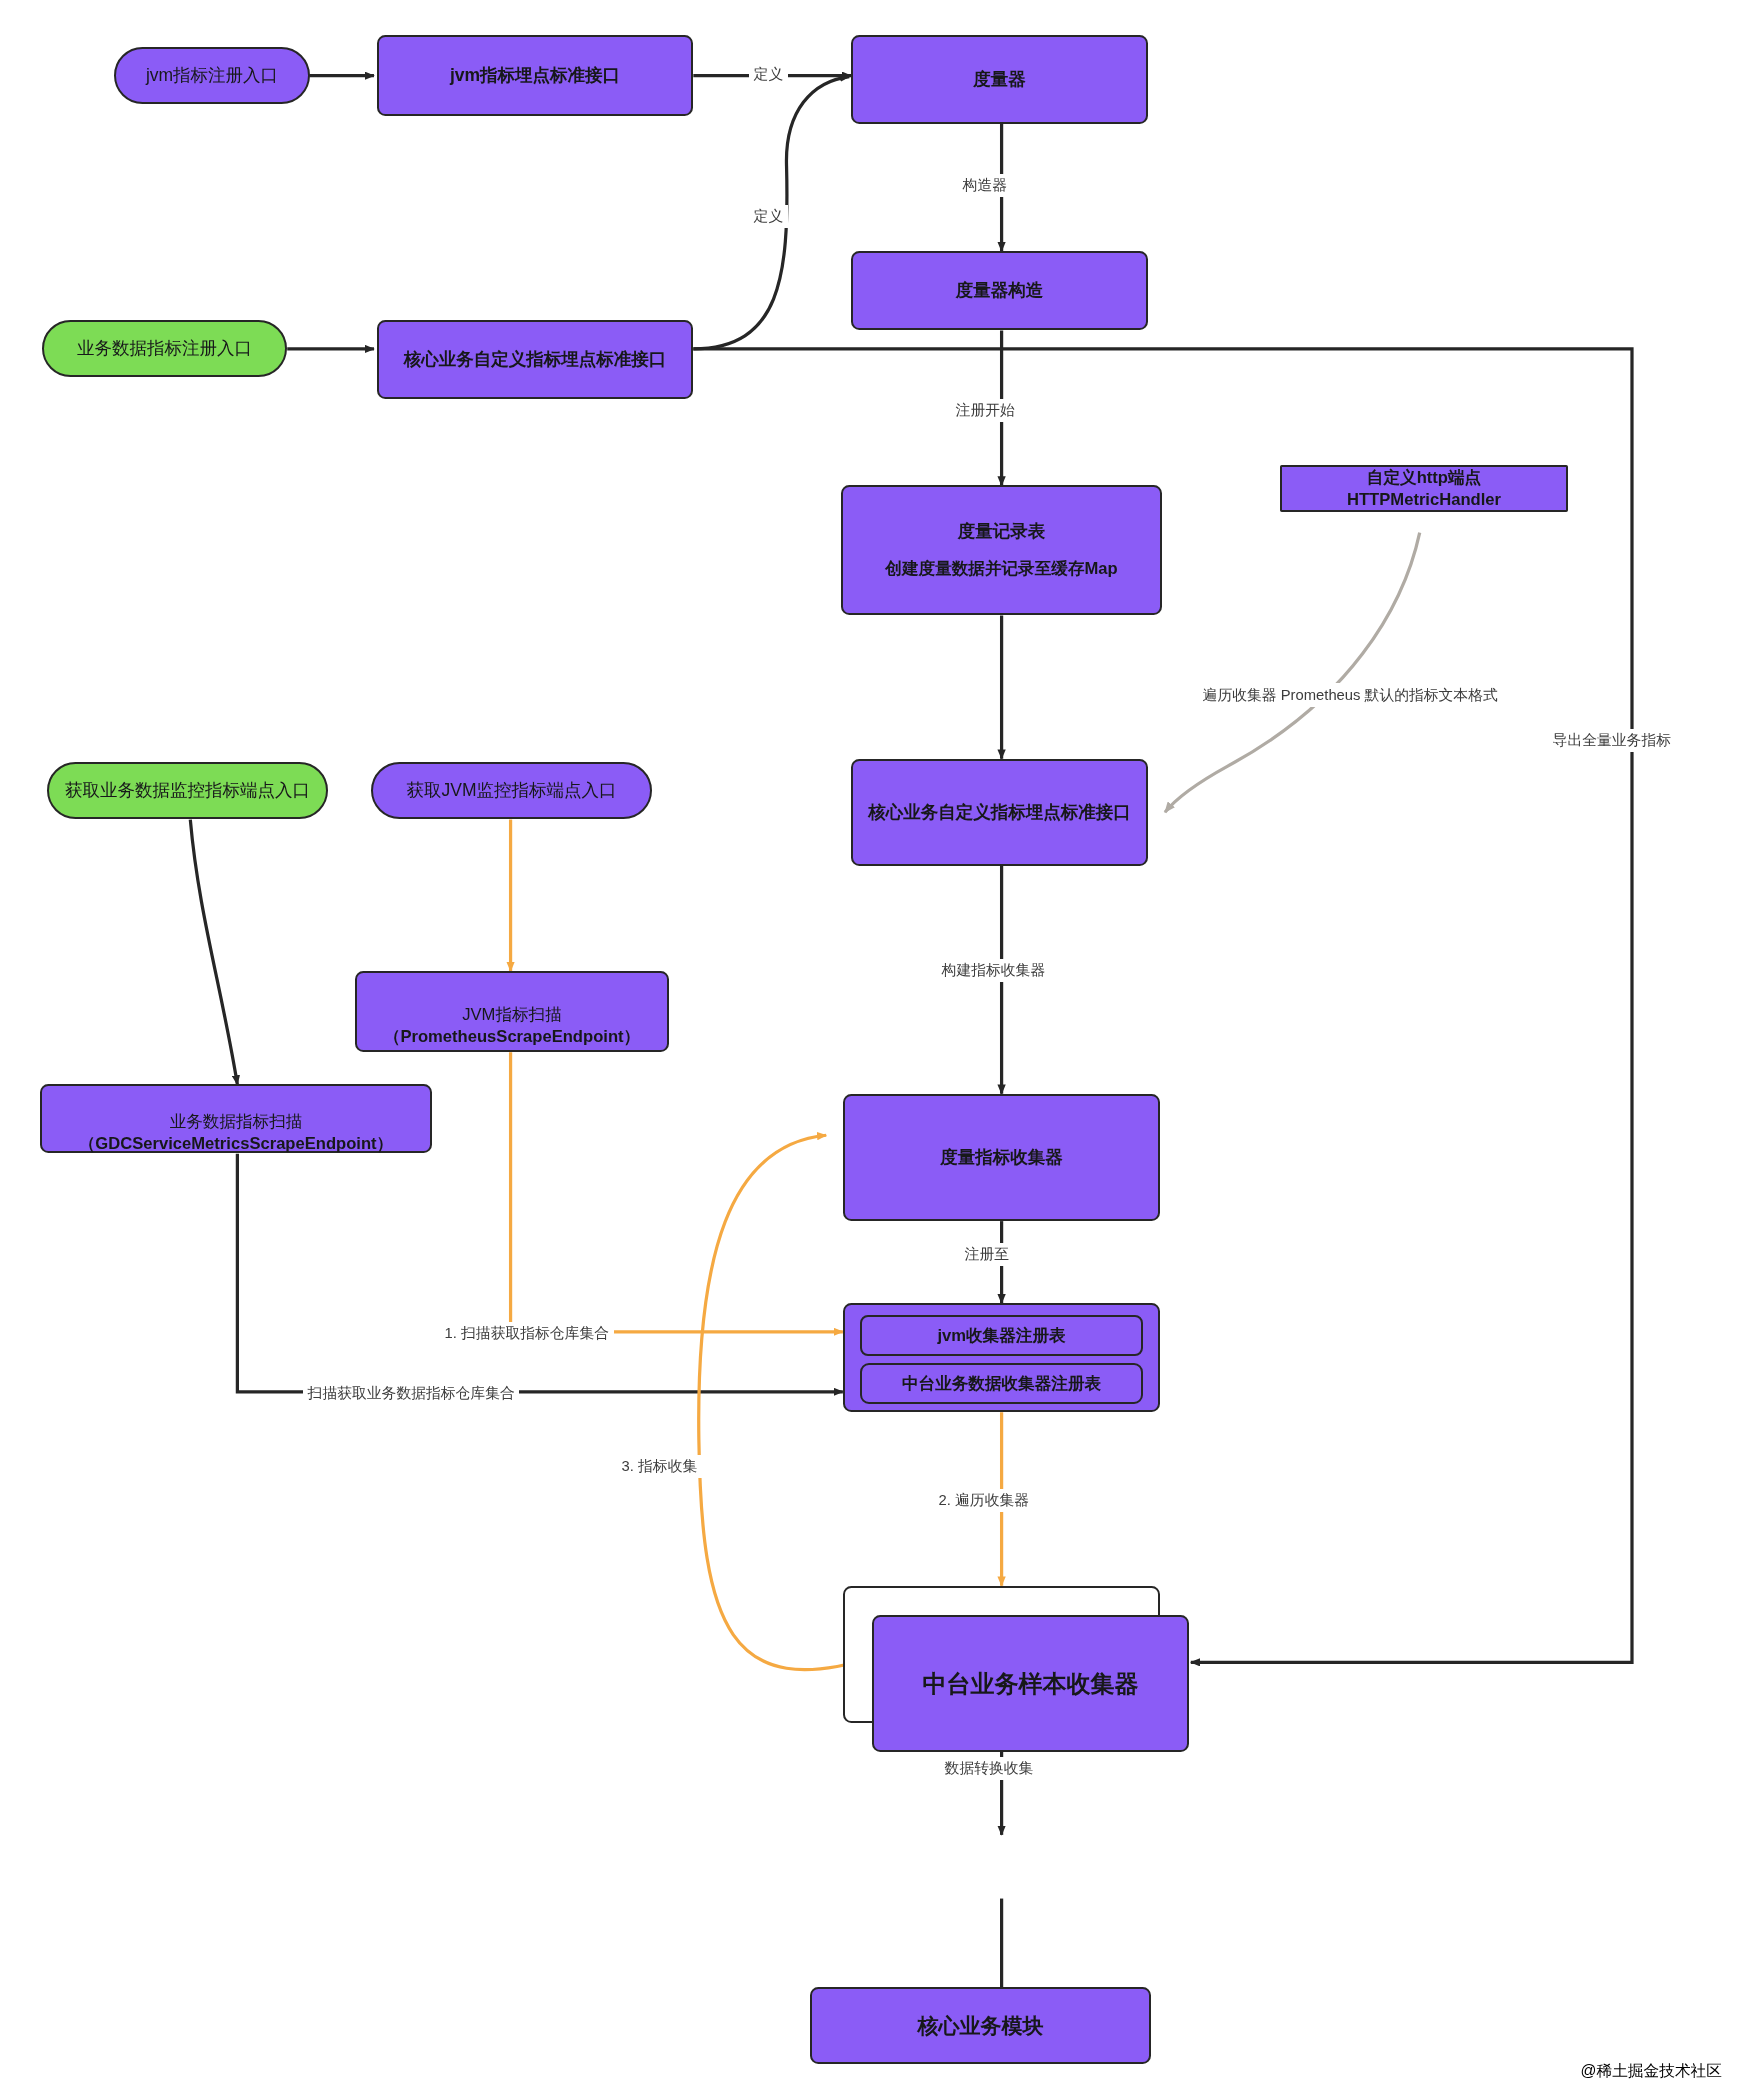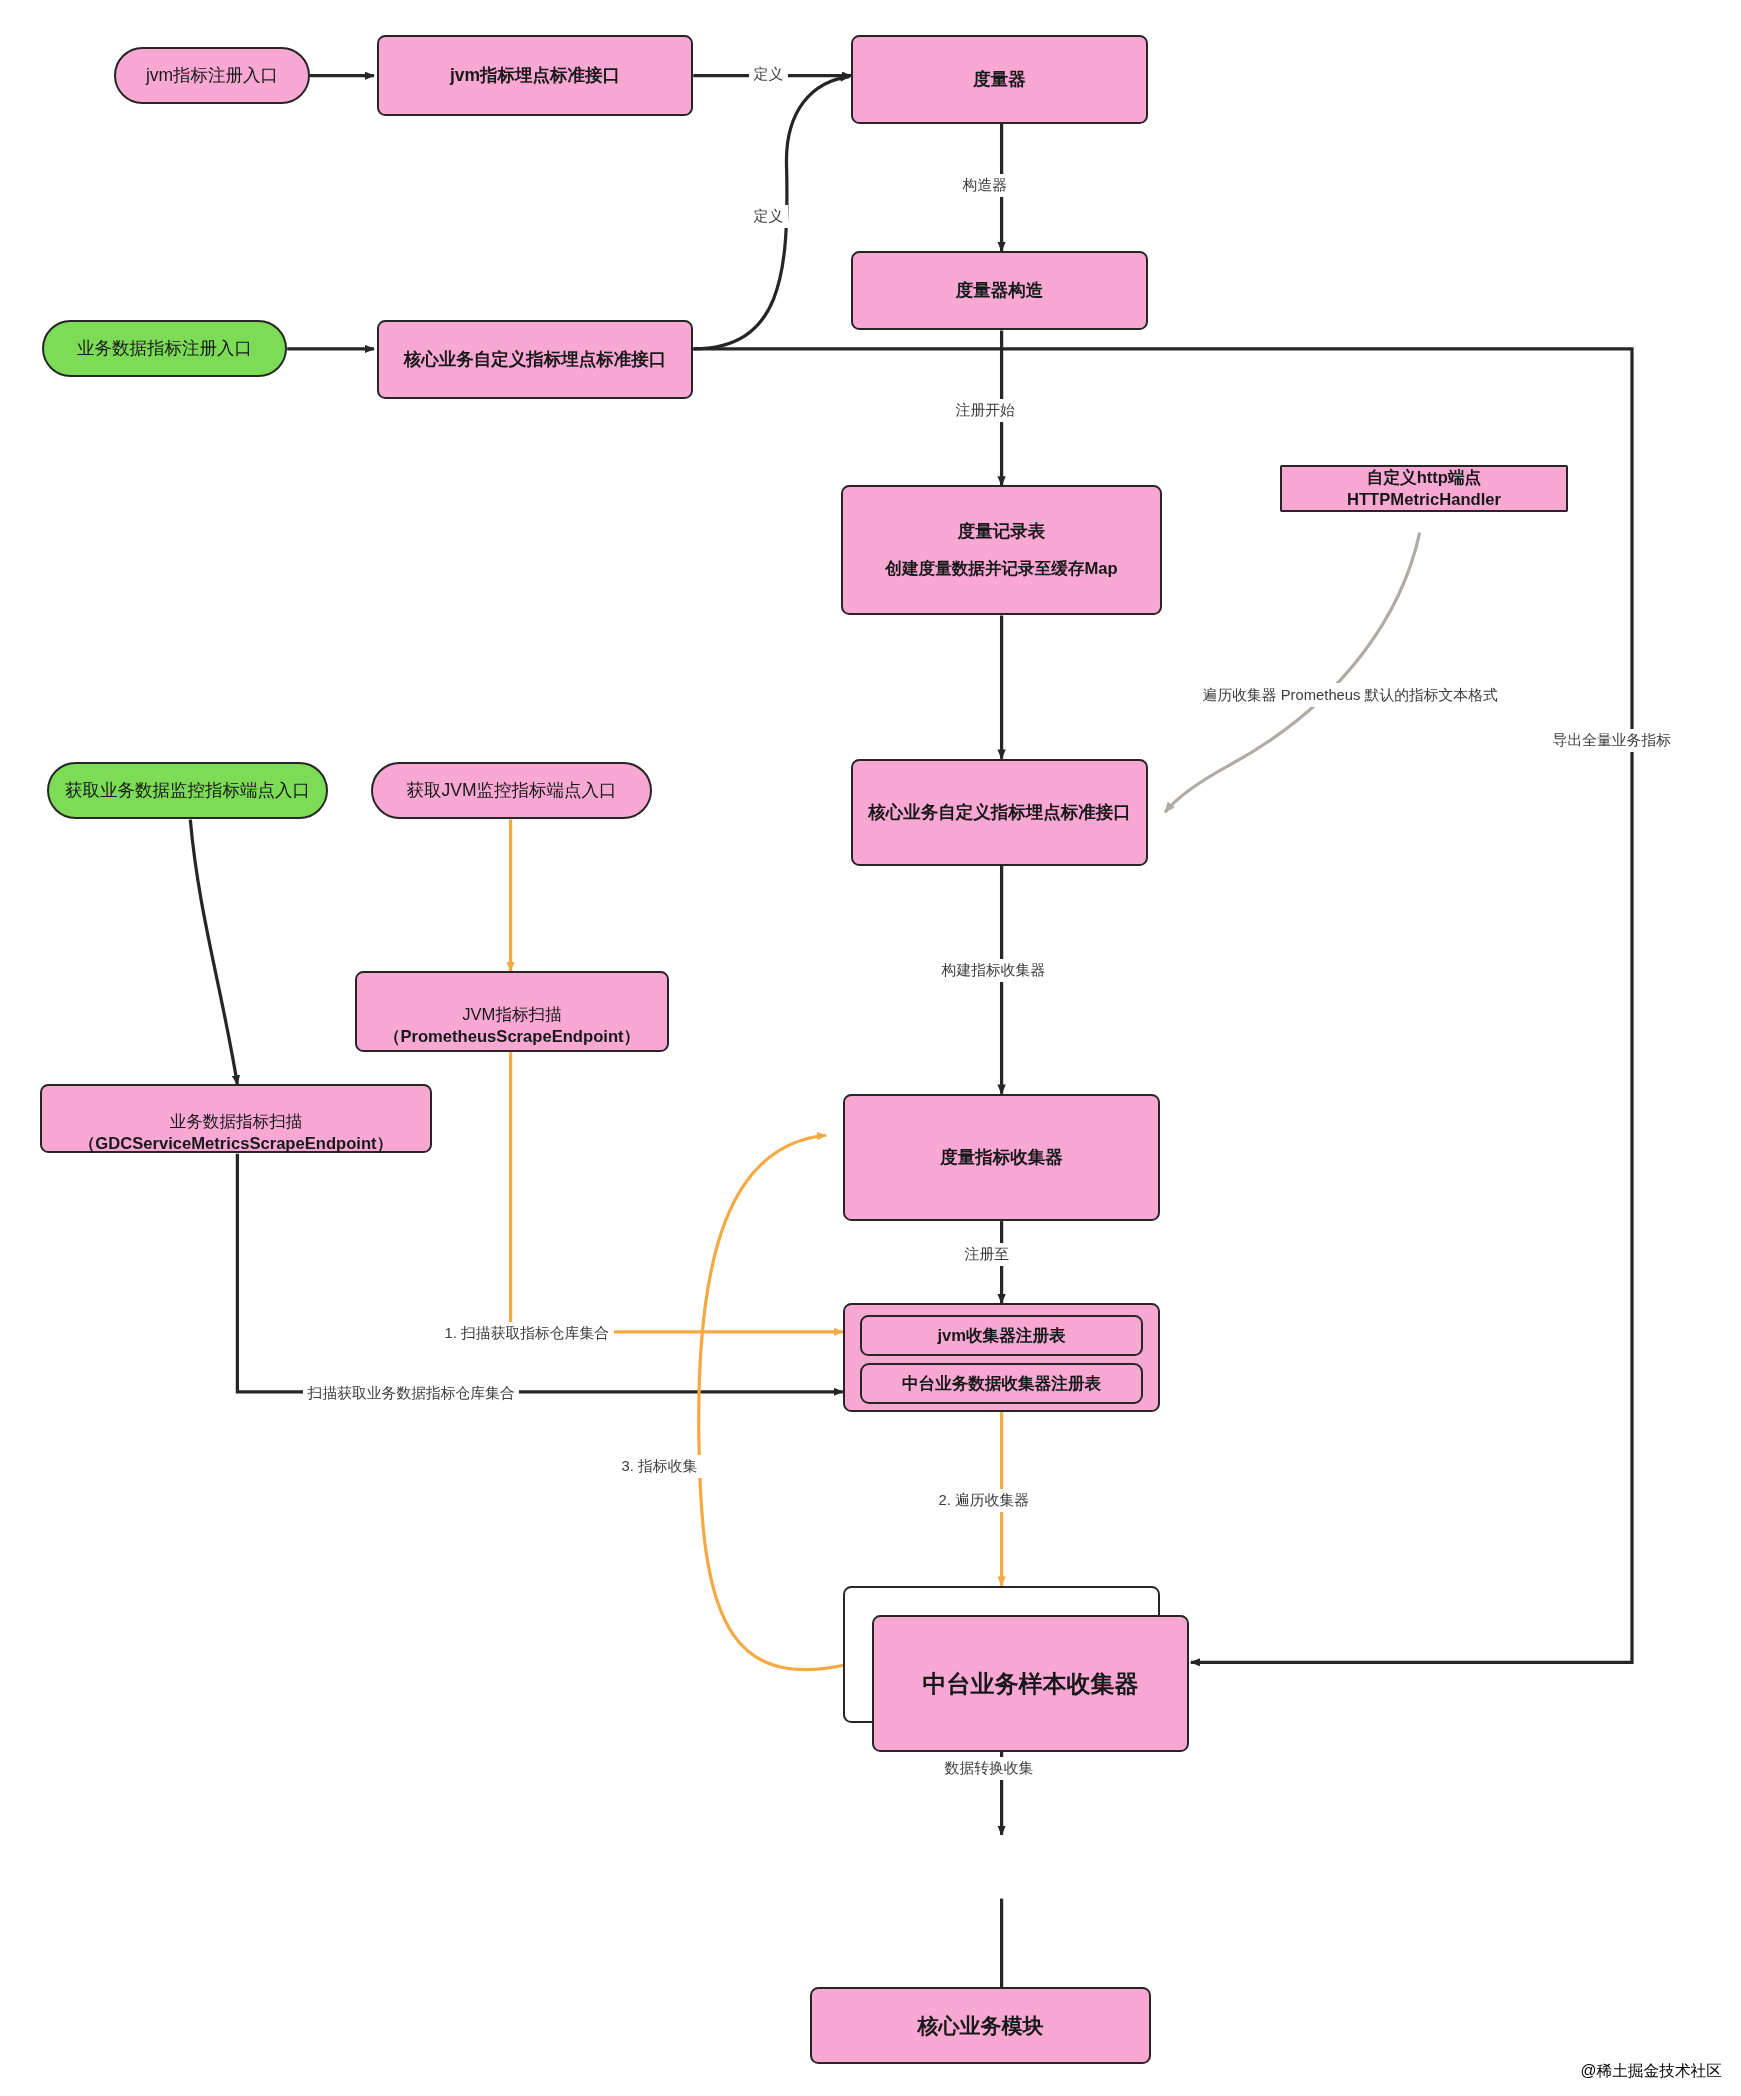--- a/index.html
+++ b/index.html
@@ -21,21 +21,21 @@
     position: absolute;
     left: 0;
     top: 0;
     width: 1742px;
     height: 2097px;
   }
   .node {
     position: absolute;
     box-sizing: border-box;
     border: 2.8px solid #262626;
-    background: #f9a8d4;
+    background: #8b5cf6;
     display: flex;
     flex-direction: column;
     align-items: center;
     justify-content: center;
     text-align: center;
     color: #17181a;
     line-height: 1.32;
     z-index: 3;
   }
   .node.rect { border-radius: 8.3px; }
@@ -202,21 +202,21 @@
   <div class="node rect" style="left:40px; top:1084px; width:392px; height:69px;">
     <span class="ln t-scan">业务数据指标扫描</span>
     <span class="ln t-scan-b">（GDCServiceMetricsScrapeEndpoint）</span>
   </div>
 
   <div class="node rect" style="left:843px; top:1094px; width:317px; height:127px;">
     <span class="ln t-box">度量指标收集器</span>
   </div>
 
   <div class="node rect" style="left:843px; top:1303px; width:317px; height:109px; display:block; padding:10px 14.8px;">
-    <div class="node rect" style="position:relative; left:0; top:0; width:100%; height:41px; border-width:2.4px;">
+    <div class="node rect" style="position:relative; left:0; top:0; width:100%; height:41px; border-width:2.4px;border-radius:8px;">
       <span class="ln t-scan-b">jvm收集器注册表</span>
     </div>
     <div class="node rect" style="position:relative; left:0; top:0; margin-top:7.4px; width:100%; height:41px; border-width:2.4px;border-radius:9px;">
       <span class="ln t-scan-b">中台业务数据收集器注册表</span>
     </div>
   </div>
 
   <div class="stack-back" style="left:843px; top:1586px; width:317px; height:137px;"></div>
   <div class="node rect" style="left:872px; top:1615px; width:317px; height:137px;">
     <span class="ln t-big">中台业务样本收集器</span>

